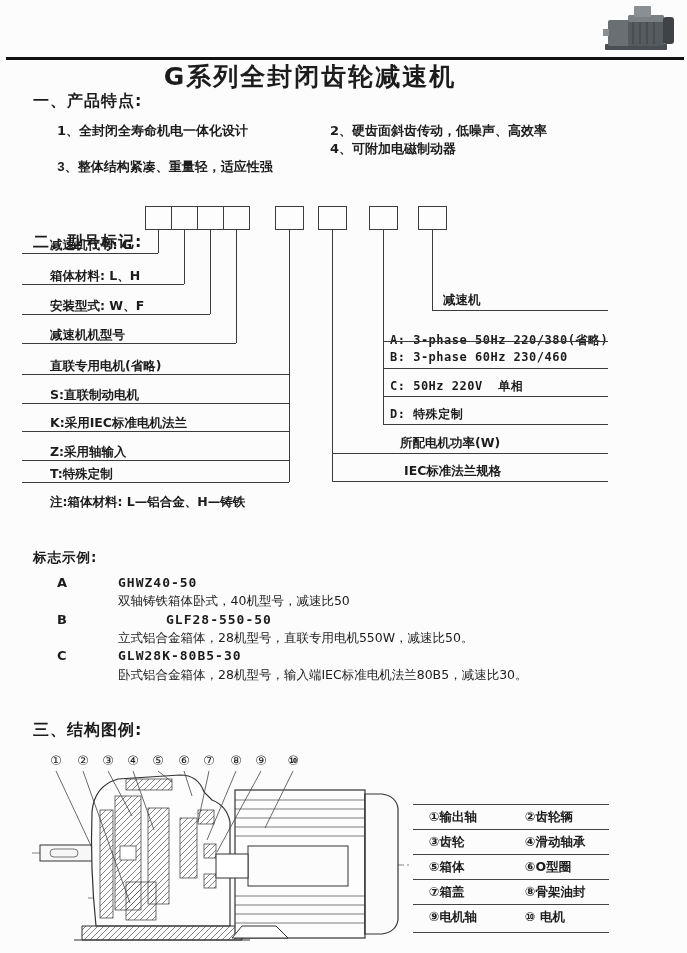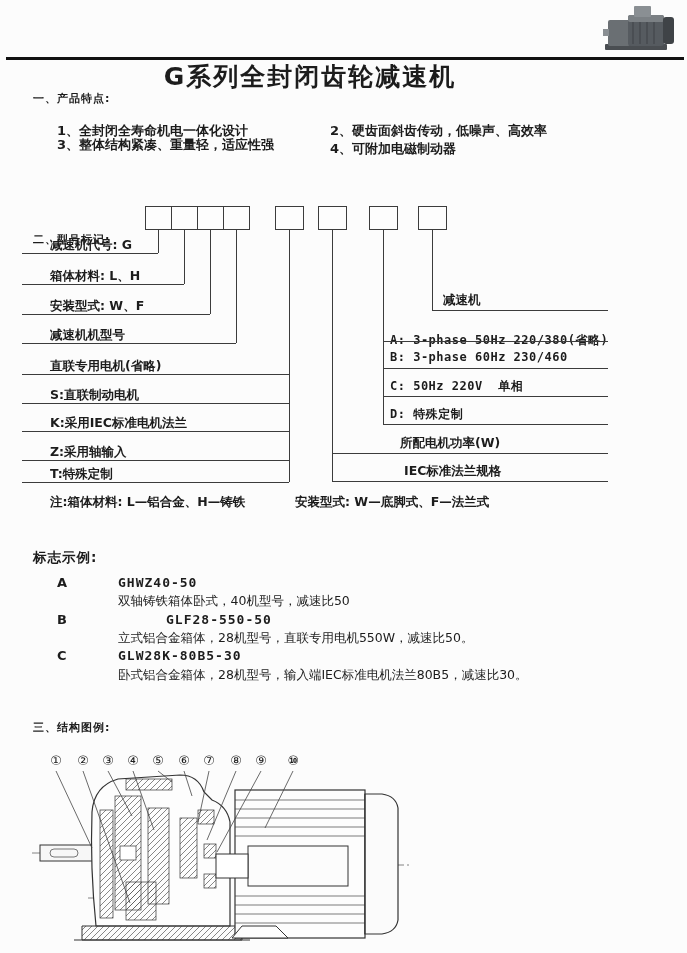--- a/index.html
+++ b/index.html
@@ -3,21 +3,21 @@
 <meta charset="utf-8">
 <style>
   html,body{margin:0;padding:0;background:#e8e8e8;}
   .page{position:relative;width:687px;height:953px;background:#fcfcfc;overflow:hidden;
         font-family:"DejaVu Sans","Liberation Sans",sans-serif;color:#1c1c1c;}
   .abs{position:absolute;}
   .rule{background:#111;}
   .hline{position:absolute;height:1px;background:#3c3c3c;}
   .vline{position:absolute;width:1px;background:#3c3c3c;}
   .title{font-size:25px;font-weight:bold;letter-spacing:2px;text-align:center;white-space:nowrap;}
-  .h2{font-size:11px;font-weight:bold;letter-spacing:1px;white-space:nowrap;}
+  .h2{font-size:16px;font-weight:bold;letter-spacing:1px;white-space:nowrap;}
   .feat{font-size:13px;font-weight:600;white-space:nowrap;text-align:center;}
   .dlabel{font-size:12.5px;font-weight:600;white-space:nowrap;}
   .mrlabel{font-size:12px;font-weight:600;white-space:pre;
            font-family:"DejaVu Sans Mono","DejaVu Sans","Liberation Mono",monospace;letter-spacing:.5px;}
   .crlabel{font-size:12.5px;font-weight:600;white-space:nowrap;text-align:right;}
   .mbox{position:absolute;width:27px;height:24px;border:1px solid #3c3c3c;background:#fdfdfd;box-sizing:border-box;}
   .mbox.w29{width:29px;}
   .note{font-size:12.5px;font-weight:600;white-space:nowrap;}
   .exletter{font-size:13px;font-weight:600;}
   .excode{font-size:13px;font-weight:600;letter-spacing:1px;
@@ -50,21 +50,21 @@
     <line x1="37" y1="18" x2="37" y2="40" stroke="#3f4347" stroke-width="1"></line>
     <line x1="44" y1="18" x2="44" y2="40" stroke="#3f4347" stroke-width="1"></line>
     <line x1="51" y1="18" x2="51" y2="40" stroke="#3f4347" stroke-width="1"></line>
   </svg>
 
   <div class="abs title" style="left:60px;top:60px;width:500px;">G系列全封闭齿轮减速机</div>
 
   <div class="abs h2" style="left:33px;top:91px;">一、产品特点:</div>
   <div class="abs feat" style="left:57px;top:122px;">1、全封闭全寿命机电一体化设计</div>
   <div class="abs feat" style="left:330px;top:122px;">2、硬齿面斜齿传动，低噪声、高效率</div>
-  <div class="abs feat" style="left:57px;top:136px;">3、整体结构紧凑、重量轻，适应性强</div>
+  <div class="abs feat" style="left:57px;top:158px;font-family:Liberation Mono, monospace;">3、整体结构紧凑、重量轻，适应性强</div>
   <div class="abs feat" style="left:330px;top:140px;">4、可附加电磁制动器</div>
 
   <div class="abs h2" style="left:33px;top:188px;margin-top:44px;">二、型号标记:</div>
 
   <div class="mbox" style="left:145px;top:206px;"></div>
   <div class="mbox" style="left:171px;top:206px;"></div>
   <div class="mbox" style="left:197px;top:206px;"></div>
   <div class="mbox" style="left:223px;top:206px;"></div>
   <div class="mbox w29" style="left:275px;top:206px;"></div>
   <div class="mbox w29" style="left:318px;top:206px;"></div>
@@ -108,21 +108,20 @@
   <div class="abs mrlabel" style="left:390px;top:378px;">C: 50Hz 220V  单相</div>
   <div class="hline" style="left:383px;top:396px;width:225px;"></div>
   <div class="abs mrlabel" style="left:390px;top:406px;">D: 特殊定制</div>
   <div class="hline" style="left:383px;top:424px;width:225px;"></div>
   <div class="abs crlabel" style="left:400px;top:435px;">所配电机功率(W)</div>
   <div class="hline" style="left:332px;top:453px;width:276px;"></div>
   <div class="abs crlabel" style="left:404px;top:463px;">IEC标准法兰规格</div>
   <div class="hline" style="left:332px;top:481px;width:276px;"></div>
 
   <div class="abs note" style="left:50px;top:494px;">注:箱体材料: L—铝合金、H—铸铁</div>
-  <div class="abs note" style="left:295px;top:494px;">安装型式: W—底脚式、F—法兰式</div>
 
   <div class="abs h2" style="left:33px;top:549px;font-size:13.5px;">标志示例:</div>
   <div class="abs exletter" style="left:57px;top:575px;">A</div>
   <div class="abs excode" style="left:118px;top:575px;">GHWZ40-50</div>
   <div class="abs exdesc" style="left:118px;top:593px;">双轴铸铁箱体卧式，40机型号，减速比50</div>
   <div class="abs exletter" style="left:57px;top:612px;">B</div>
   <div class="abs excode" style="left:118px;top:612px;margin-left:48px;">GLF28-550-50</div>
   <div class="abs exdesc" style="left:118px;top:630px;">立式铝合金箱体，28机型号，直联专用电机550W，减速比50。</div>
   <div class="abs exletter" style="left:57px;top:648px;">C</div>
   <div class="abs excode" style="left:118px;top:648px;">GLW28K-80B5-30</div>
@@ -195,14 +194,36 @@
     <text class="callout" x="78" y="17" text-anchor="middle">③</text>
     <text class="callout" x="103" y="17" text-anchor="middle">④</text>
     <text class="callout" x="128" y="17" text-anchor="middle">⑤</text>
     <text class="callout" x="154" y="17" text-anchor="middle">⑥</text>
     <text class="callout" x="179" y="17" text-anchor="middle">⑦</text>
     <text class="callout" x="206" y="17" text-anchor="middle">⑧</text>
     <text class="callout" x="231" y="17" text-anchor="middle">⑨</text>
     <text class="callout bold" x="263" y="17" text-anchor="middle">⑩</text>
   </svg>
 
+  <div class="legend">
+    <div class="lrow">
+      <span class="lcell c1">①输出轴</span>
+      <span class="lcell c2">②齿轮辆</span>
+    </div>
+    <div class="lrow">
+      <span class="lcell c1">③齿轮</span>
+      <span class="lcell c2">④滑动轴承</span>
+    </div>
+    <div class="lrow">
+      <span class="lcell c1">⑤箱体</span>
+      <span class="lcell c2">⑥O型圈</span>
+    </div>
+    <div class="lrow">
+      <span class="lcell c1">⑦箱盖</span>
+      <span class="lcell c2">⑧骨架油封</span>
+    </div>
+    <div class="lrow">
+      <span class="lcell c1">⑨电机轴</span>
+      <span class="lcell c2">⑩ 电机</span>
+    </div>
+  </div>
 
 </div>
 
 </body></html>

